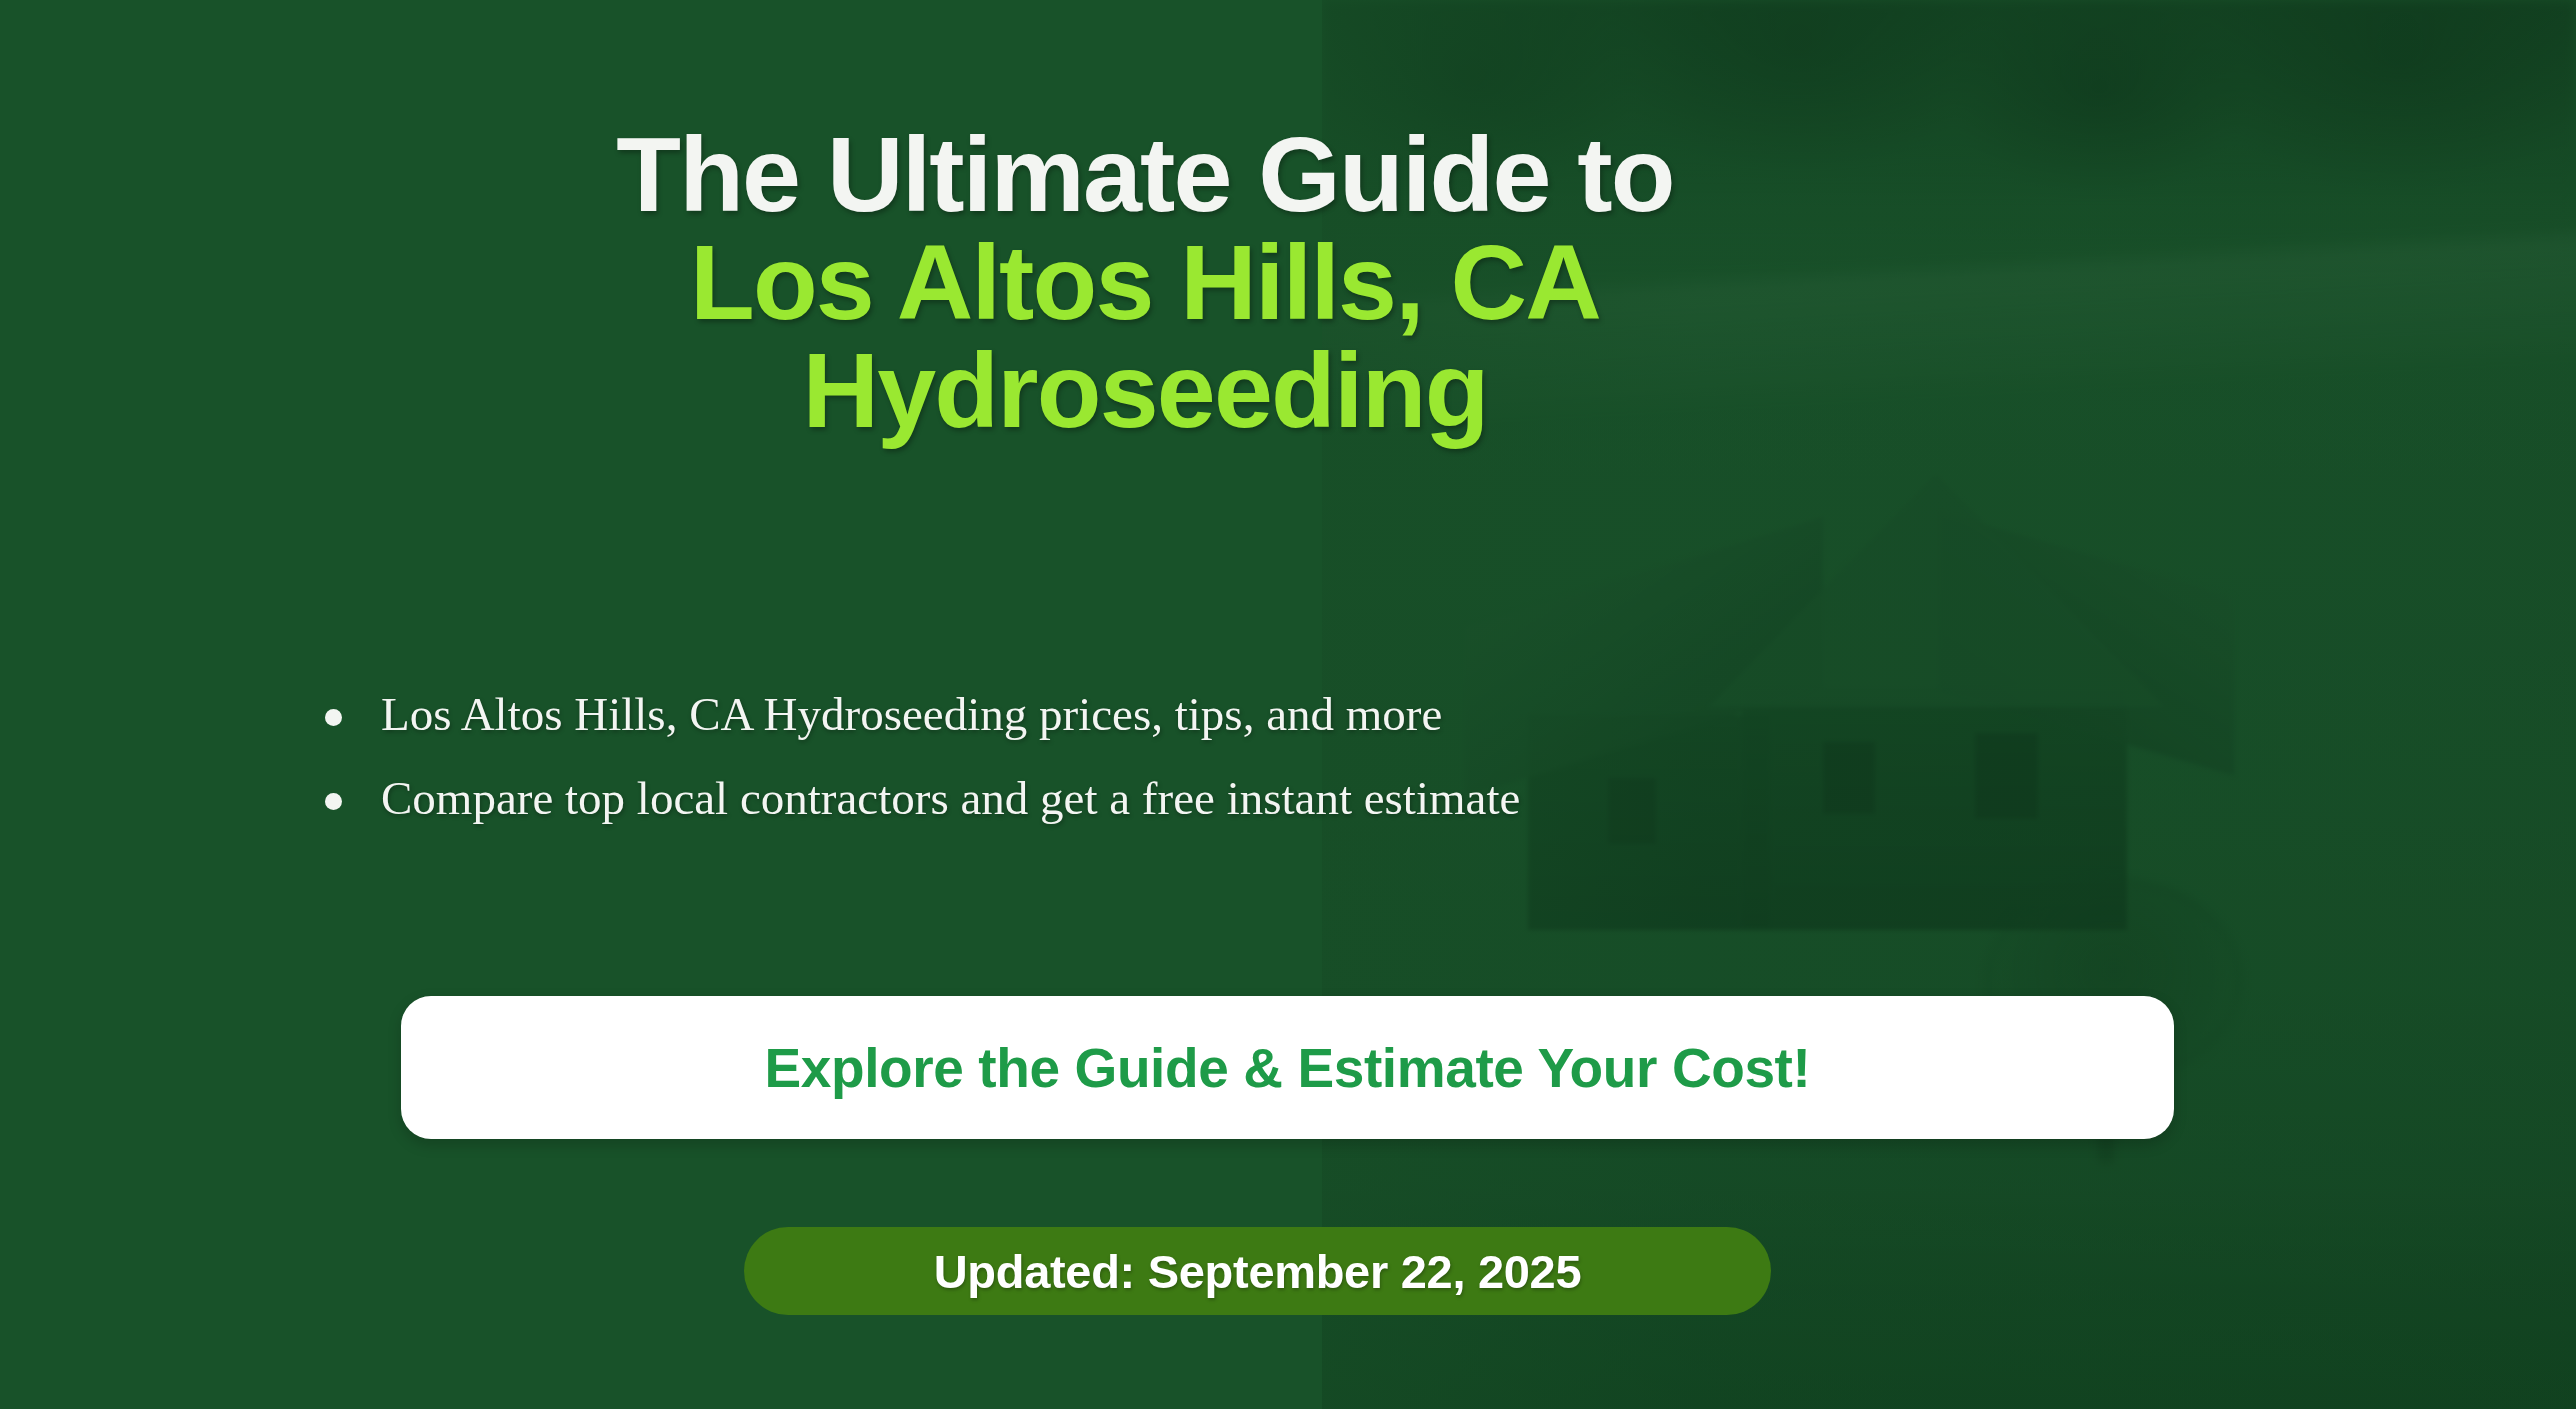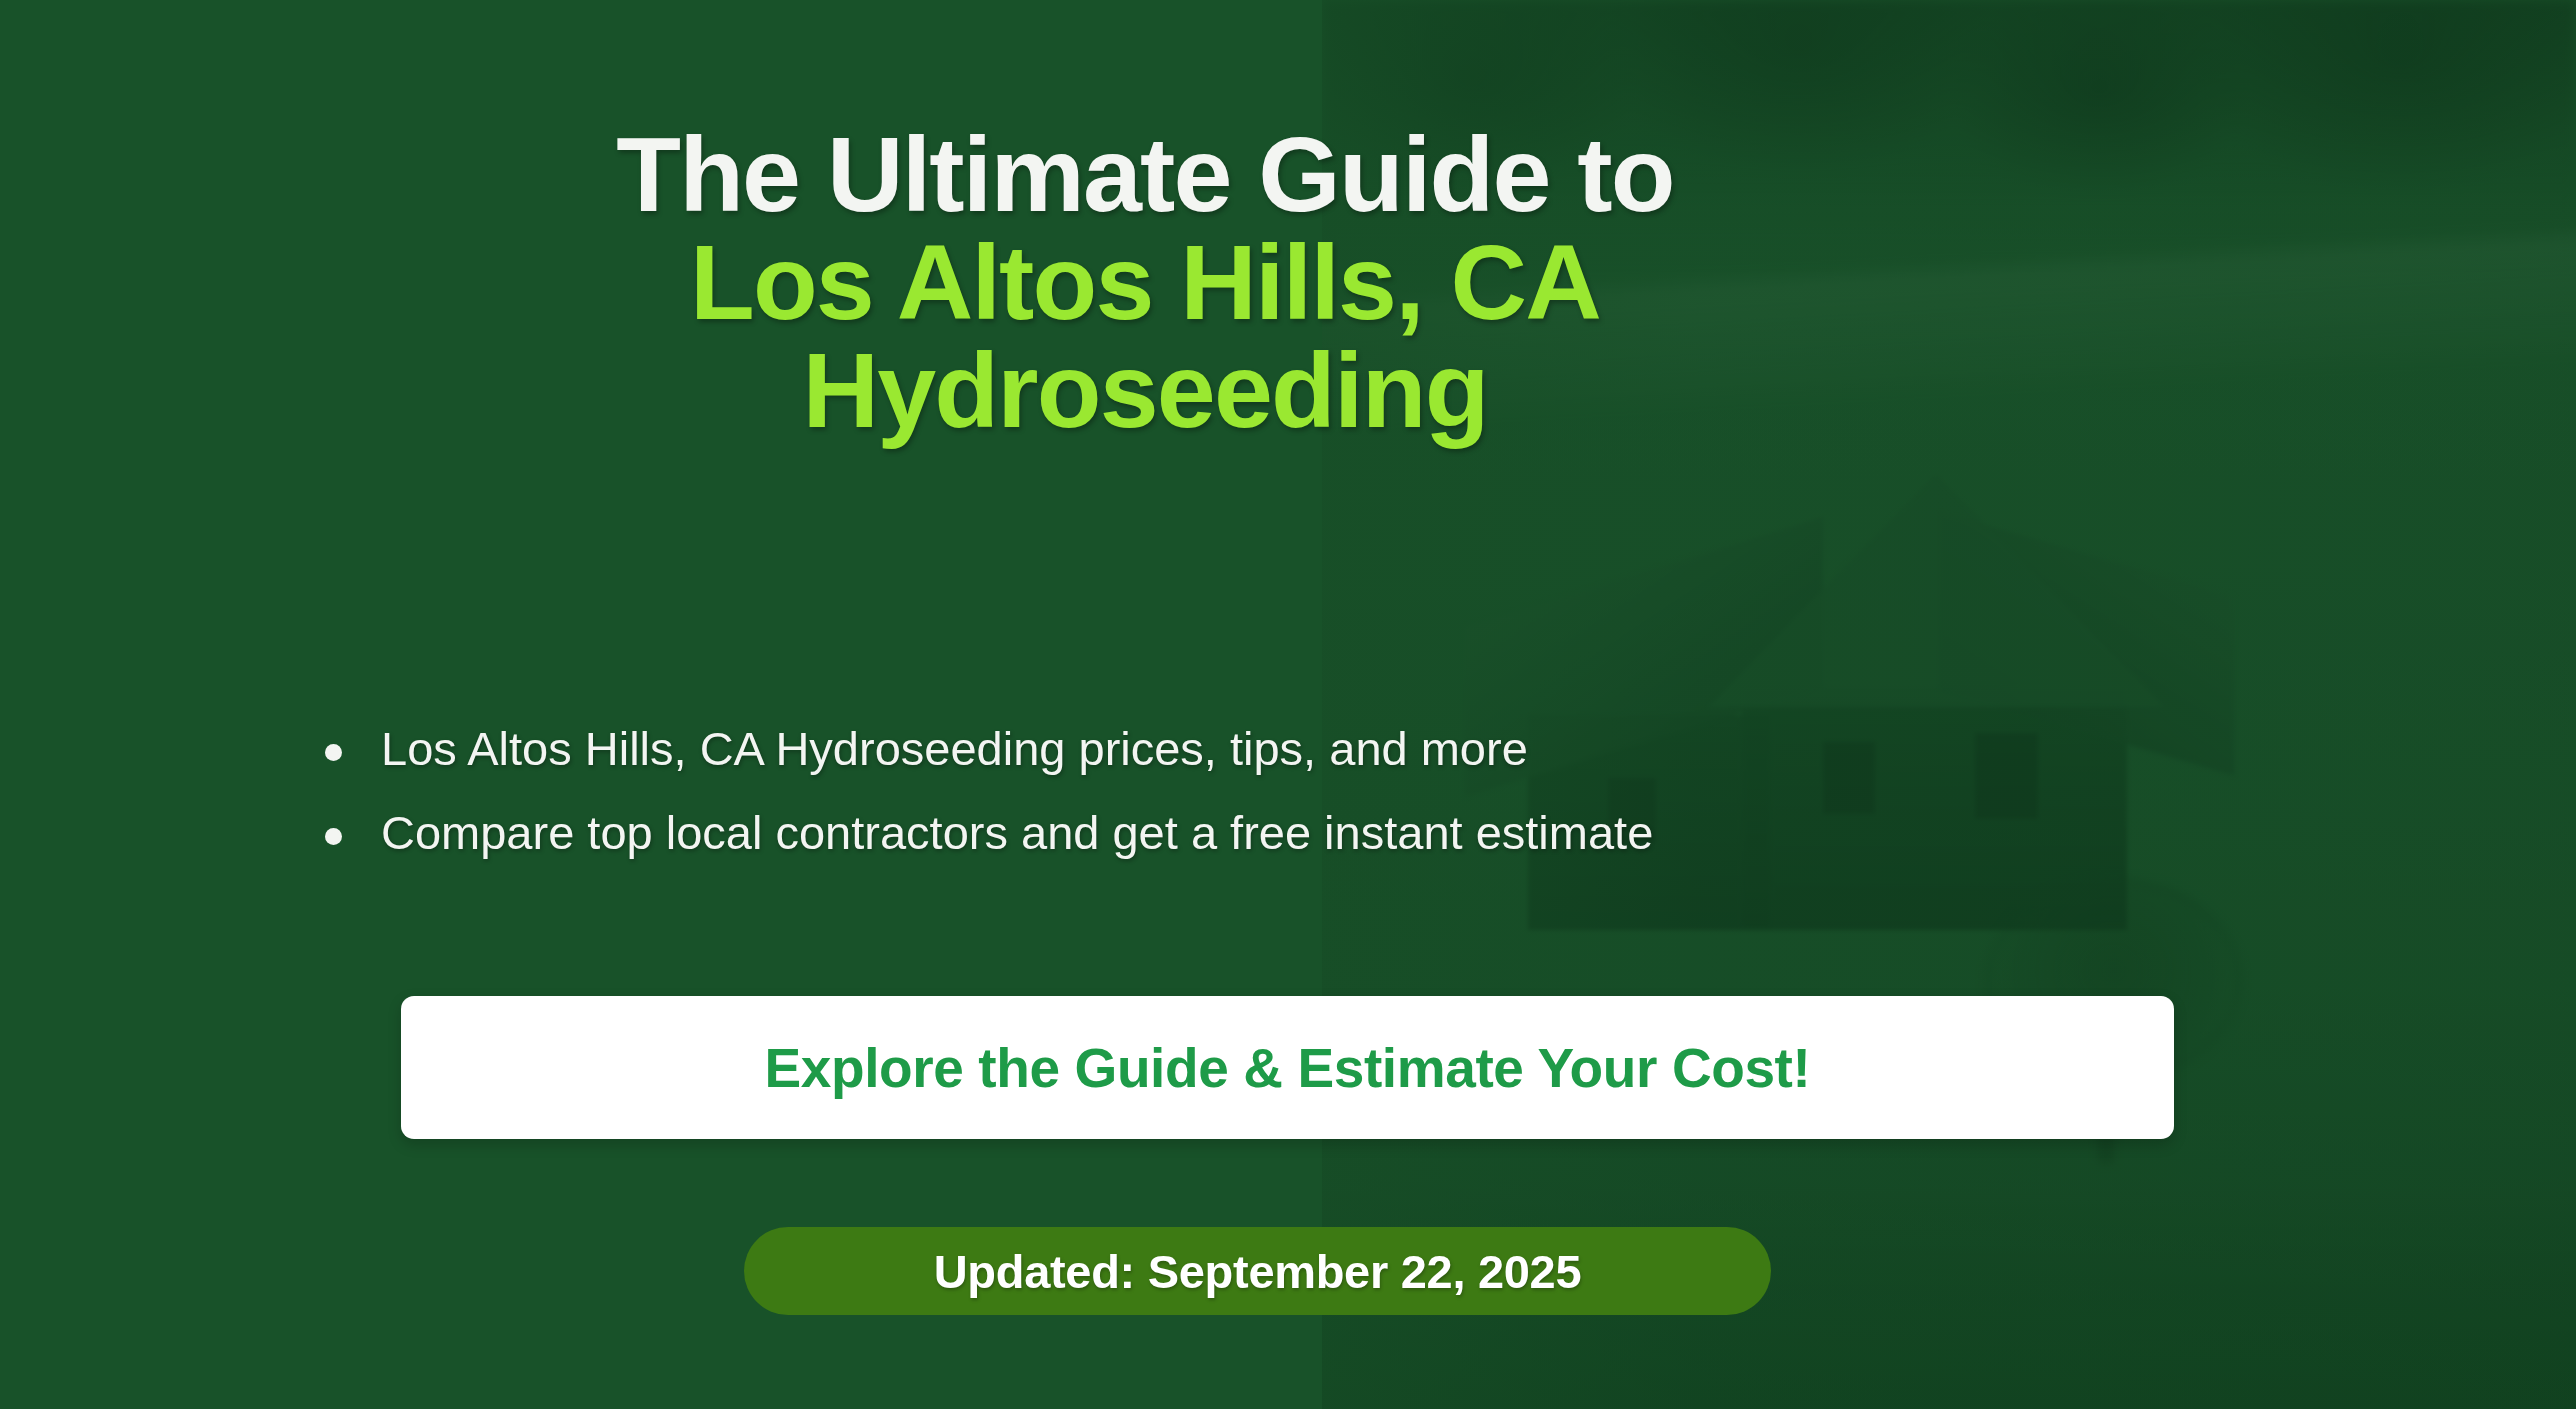--- a/index.html
+++ b/index.html
@@ -130,22 +130,23 @@
     line-height:1.02;
     letter-spacing:-1.8px;
     text-shadow:1.8px 2.7px 5.4px rgba(0,0,0,.30);
   }
   .hl-white{ color:#F3F5F2; display:block;margin-top:34px; }
   .hl-green{ color:#9AE831; display:block; }
 
   
   #bullets{
     position:absolute;
-    left:318px; top:722px; width:2057px;
+    left:318px; top:687px; width:2057px;
     list-style:none;
+    font-family:Liberation Serif, serif;
   }
   #bullets li{
     position:relative;
     color:#F3F5F2;
     font-size:47px;
     line-height:1.16;
     margin-bottom:29.5px;
     padding-left:63px;
     text-shadow:0.9px 1.8px 4.5px rgba(0,0,0,.32);
   }
@@ -158,21 +159,21 @@
     background:#F3F5F2;
   }
 
   
   #cta-button{
     position:absolute;
     left:401px; top:996px;
     width:1773px; height:143px;
     background:#FFFFFF;
     border:none;
-    border-radius:13px;
+    border-radius:30px;
     color:#1E9B48;
     font-family:"Liberation Sans", sans-serif;
     font-weight:bold;
     font-size:55px;
     letter-spacing:-0.4px;
     cursor:pointer;
     box-shadow:0 5.4px 14.3px rgba(0,0,0,.18);
   }
 
   

